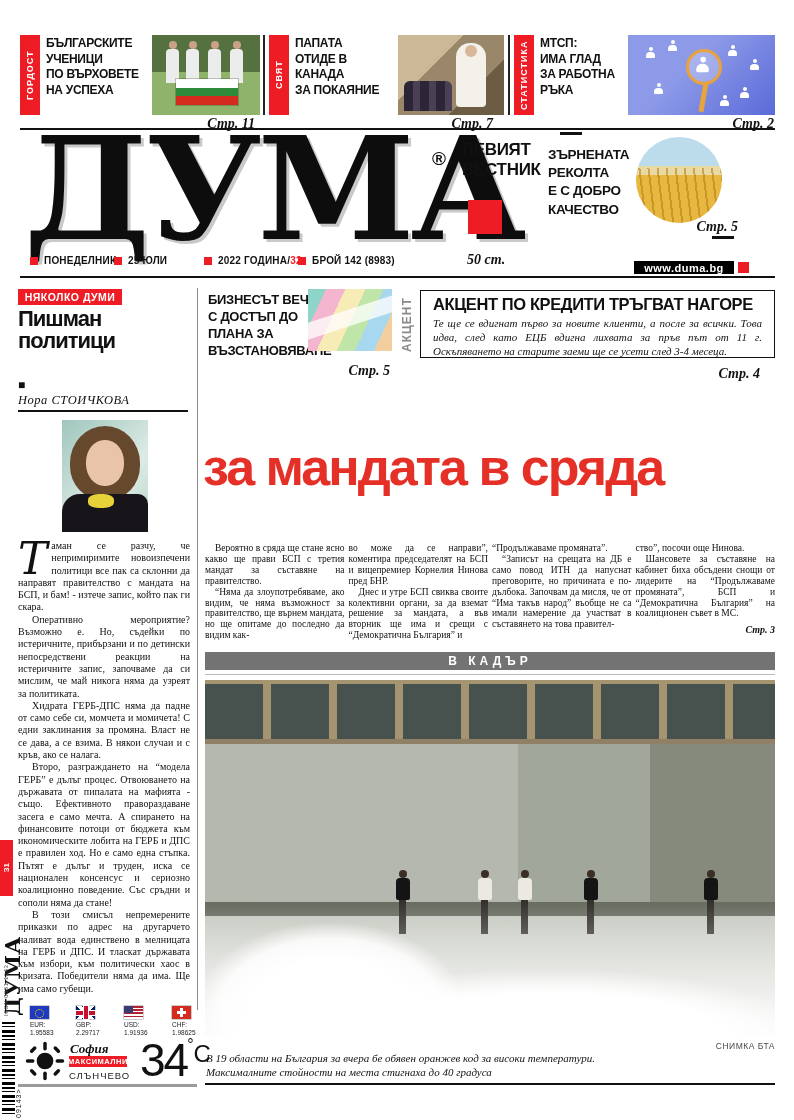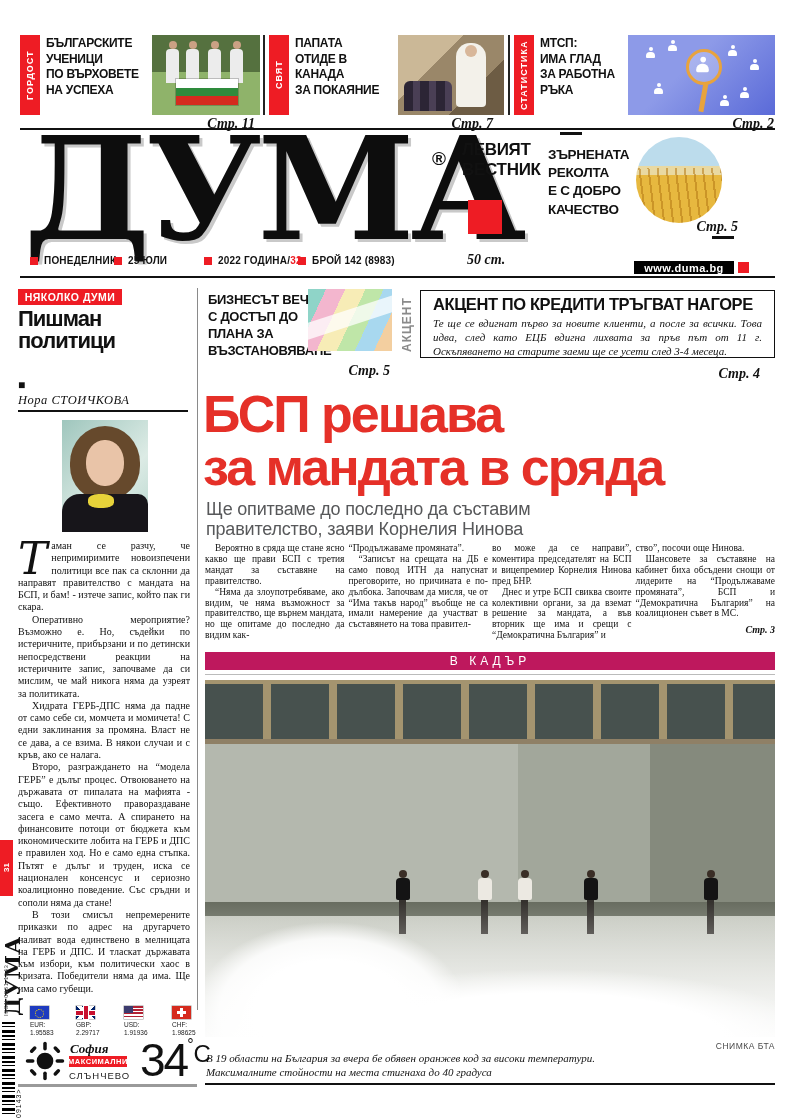--- a/index.html
+++ b/index.html
@@ -90,21 +90,21 @@
   
   .lead-h{position:absolute;font-weight:bold;font-size:52px;line-height:1;letter-spacing:-2px;color:#e53028;}
   .lead-sub{position:absolute;font-size:18px;line-height:1.1;color:#57585a;letter-spacing:-0.2px;white-space:pre-line;}
   .lead-cols{position:absolute;display:flex;gap:4px;}
   .lead-col{flex:1;font-family:"Liberation Serif",serif;font-size:9.5px;line-height:10.9px;text-align:justify;}
   .lead-col p{margin:0;text-indent:10px;}
   .lead-col p.cont{text-indent:0;}
   .lead-ref{text-align:right;font-style:italic;font-weight:bold;font-size:10px;margin-top:6px;}
 
   
-  .banner{position:absolute;background:#be185d;color:#fff;font-weight:normal;font-size:12px;
+  .banner{position:absolute;background:#737373;color:#fff;font-weight:bold;font-size:12px;
      display:flex;align-items:center;justify-content:center;letter-spacing:4px;}
   .grayline{position:absolute;height:1px;background:#bbb;}
   .photo{position:absolute;overflow:hidden;background:#c6c9c0;}
   .ph-windows{position:absolute;left:0;right:0;top:0;height:64px;
      background:repeating-linear-gradient(90deg,#47514e 0 58px,#a4946f 58px 66px);
      border-top:4px solid #a4946f;border-bottom:5px solid #8f8succeed066;border-bottom:5px solid #8f8066;box-sizing:border-box;}
   .ph-wall{position:absolute;left:0;right:0;top:64px;height:158px;
      background:linear-gradient(90deg,#b4b8ae 0 55%,#a2a79b 55% 78%,#858a7d 78% 100%);}
   .ph-ledge{position:absolute;left:0;right:0;top:222px;height:14px;background:#686d60;}
   .ph-lower{position:absolute;left:0;right:0;top:236px;bottom:0;background:linear-gradient(#c6c9c0,#dcded8);}
@@ -261,37 +261,34 @@
   <div class="img-euro" style="left:308px;top:289px;width:84px;height:62px;"></div>
   <div class="pref" style="left:330px;top:363px;">Стр. 5</div>
 
   <div class="ak-label" style="left:400px;top:296px;height:56px;">АКЦЕНТ</div>
   <div class="ak-box" style="left:420px;top:290px;width:355px;height:68px;">
     <p class="ak-title">АКЦЕНТ ПО КРЕДИТИ ТРЪГВАТ НАГОРЕ</p>
     <p class="ak-text">Те ще се вдигнат първо за новите клиенти, а после за всички. Това идва, след като ЕЦБ вдигна лихвата за пръв път от 11 г. Оскъпяването на старите заеми ще се усети след 3-4 месеца.</p>
   </div>
   <div class="pref" style="left:700px;top:366px;">Стр. 4</div>
 
-  <div class="lead-h" style="left:203px;top:388px;">БСП решава</div>
   <div class="lead-h" style="left:203px;top:441px;">за мандата в сряда</div>
-  <div class="lead-sub" style="left:206px;top:500px;">Ще опитваме до последно да съставим
-правителство, заяви Корнелия Нинова</div>
 
   <div class="lead-cols" style="left:205px;top:543px;width:570px;height:102px;">
     <div class="lead-col">
       <p>Вероятно в сряда ще стане ясно какво ще прави БСП с третия мандат за съставяне на правителство.</p>
       <p>“Няма да злоупотребяваме, ако видим, че няма възможност за правителство, ще върнем мандата, но ще опитаме до последно да видим как-</p>
     </div>
     <div class="lead-col">
+      <p class="cont">во може да се направи”, коментира председателят на БСП и вицепремиер Корнелия Нинова пред БНР.</p>
+      <p>Днес и утре БСП свиква своите колективни органи, за да вземат решение за мандата, а във вторник ще има и срещи с “Демократична България” и</p>
+    </div>
+    <div class="lead-col">
       <p class="cont">“Продължаваме промяната”.</p>
       <p>“Записът на срещата на ДБ е само повод ИТН да напуснат преговорите, но причината е по-дълбока. Започвам да мисля, че от “Има такъв народ” въобще не са имали намерение да участват в съставянето на това правител-</p>
-    </div>
-    <div class="lead-col">
-      <p class="cont">во може да се направи”, коментира председателят на БСП и вицепремиер Корнелия Нинова пред БНР.</p>
-      <p>Днес и утре БСП свиква своите колективни органи, за да вземат решение за мандата, а във вторник ще има и срещи с “Демократична България” и</p>
     </div>
     <div class="lead-col">
       <p class="cont">ство”, посочи още Нинова.</p>
       <p>Шансовете за съставяне на кабинет биха обсъдени снощи от лидерите на “Продължаваме промяната”, БСП и “Демократична България” на коалиционен съвет в МС.</p>
       <div class="lead-ref">Стр. 3</div>
     </div>
   </div>
 
   <div class="banner" style="left:205px;top:652px;width:570px;height:18px;">В КАДЪР</div>
   <div class="grayline" style="left:205px;top:674px;width:570px;"></div>

